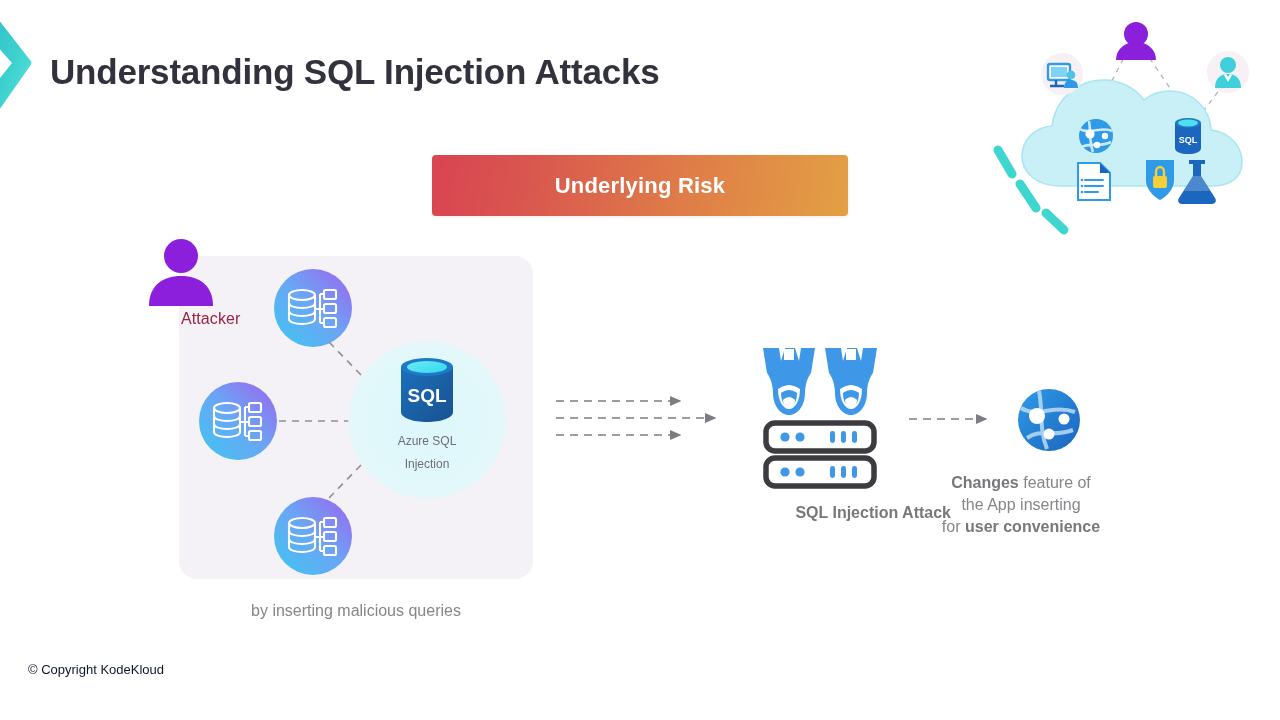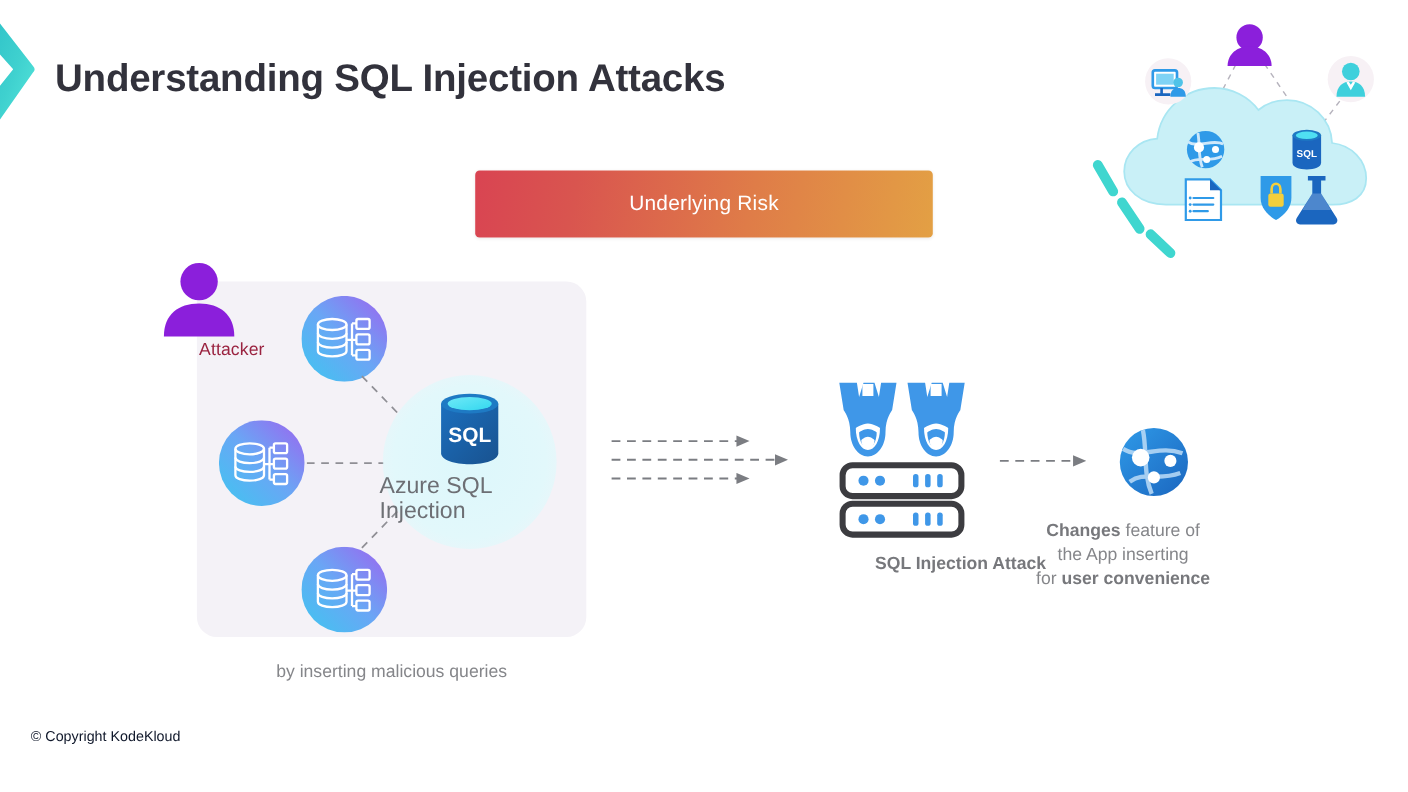--- a/index.html
+++ b/index.html
@@ -46,22 +46,22 @@
     height: 61px;
     border-radius: 4px;
     background: linear-gradient(100deg, #d94452 0%, #d9554f 22%, #df7c48 60%, #e3a044 100%);
     display: flex;
     align-items: center;
     justify-content: center;
     box-shadow: 0 1px 3px rgba(0,0,0,0.08);
   }
   .risk-banner-label {
     color: #ffffff;
-    font-size: 19px;
-    font-weight: normal;
+    font-size: 22px;
+    font-weight: bold;
     letter-spacing: 0.2px;
   }
 
   
   .left-panel {
     position: absolute;
     left: 179px;
     top: 256px;
     width: 354px;
     height: 323px;
@@ -104,22 +104,22 @@
     left: 398px;
     top: 357px;
     width: 58px;
     height: 66px;
   }
   .azure-label {
     position: absolute;
     left: 345px;
     top: 430px;
     width: 164px;
-    text-align: left;
-    font-size: 21px;
+    text-align: center;
+    font-size: 12px;
     line-height: 23px;
     color: #6d6f74;
   }
 
   .panel-caption {
     position: absolute;
     left: 180px;
     top: 599px;
     width: 352px;
     text-align: center;

